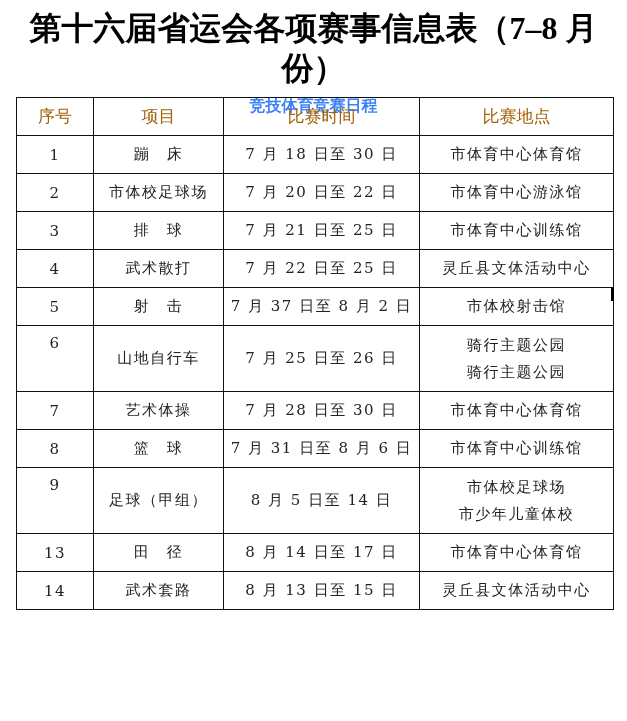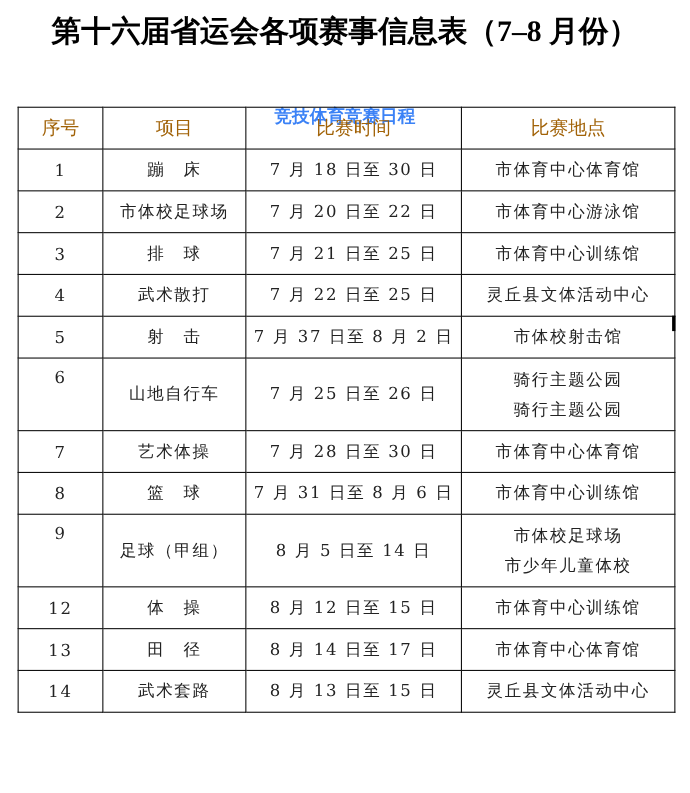--- a/index.html
+++ b/index.html
@@ -16,21 +16,21 @@
       color: #1a1a1a;
     }
     .page-title {
       position: absolute;
       left: 0;
       top: 8px;
       width: 627px;
       text-align: center;
       font-family: "Liberation Serif", "DejaVu Serif", serif;
       font-weight: bold;
-      font-size: 27px;
+      font-size: 32px;
       line-height: 40px;
       letter-spacing: 0px;
       color: #000;
     }
     .subtitle {
       position: absolute;
       left: 0;
       top: 64px;
       width: 627px;
       text-align: center;
@@ -172,28 +172,20 @@
       <tr class="tall">
         <td class="col-no">9</td>
         <td class="col-event">足球（甲组）</td>
         <td class="col-date">8 月 5 日至 14 日</td>
         <td class="col-venue">
           <span class="venue-line">市体校足球场</span>
           <span class="venue-line">市少年儿童体校</span>
         </td>
       </tr>
       <tr>
-        <td class="col-no">12</td>
-        <td class="col-event">体　操</td>
-        <td class="col-date">8 月 12 日至 15 日</td>
-        <td class="col-venue">
-          <span class="venue-line">市体育中心训练馆</span>
-        </td>
-      </tr>
-      <tr>
         <td class="col-no">13</td>
         <td class="col-event">田　径</td>
         <td class="col-date">8 月 14 日至 17 日</td>
         <td class="col-venue">
           <span class="venue-line">市体育中心体育馆</span>
         </td>
       </tr>
       <tr>
         <td class="col-no">14</td>
         <td class="col-event">武术套路</td>

